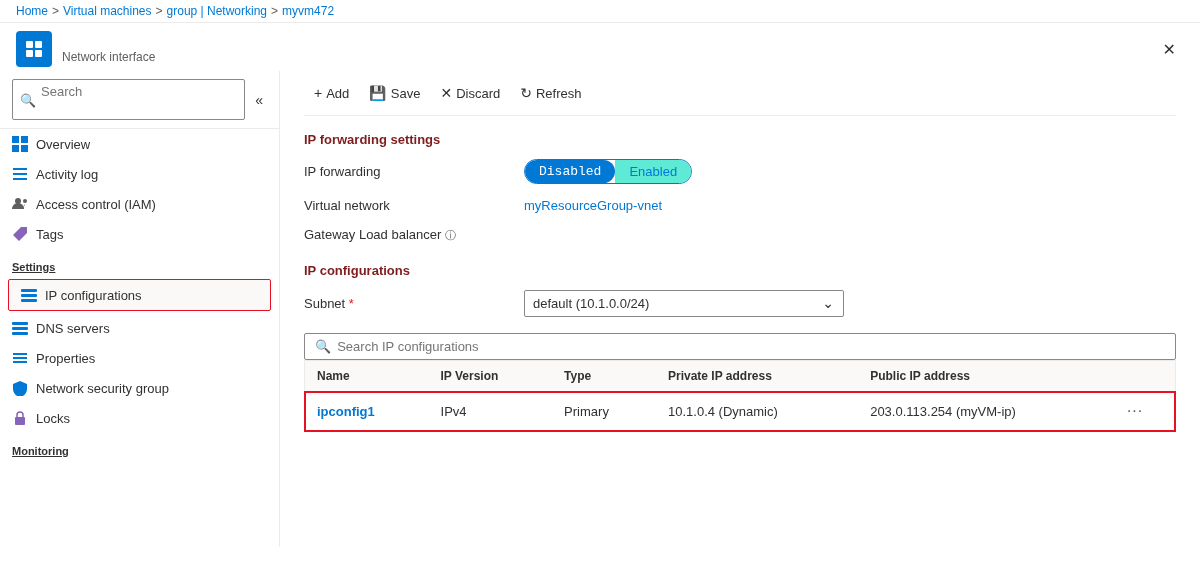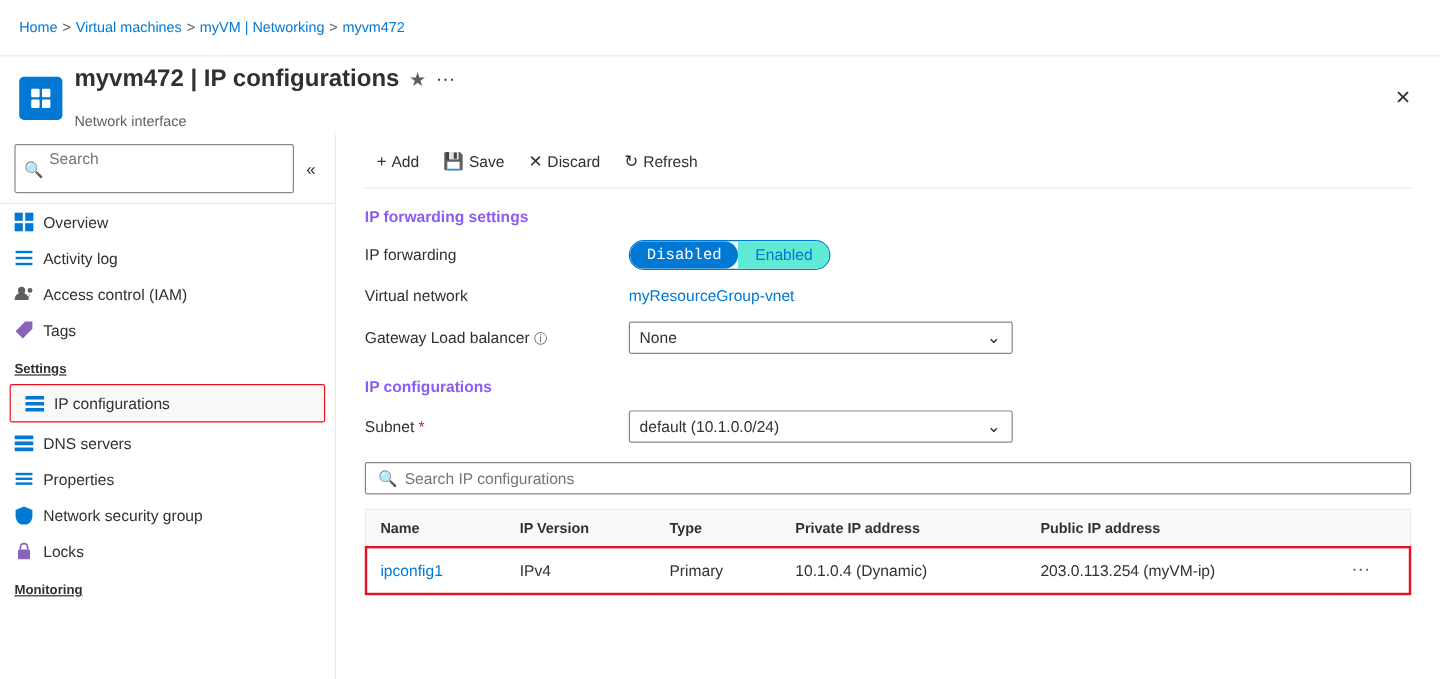--- a/index.html
+++ b/index.html
@@ -1,20 +1,20 @@
 <!DOCTYPE html>
 <html><head>
   <meta charset="utf-8">
   <style>
     * { box-sizing: border-box; margin: 0; padding: 0; }
     body { font-family: 'Segoe UI', Arial, sans-serif; font-size: 13px; color: #323130; background: #fff; overflow: hidden; }
 
     
     .breadcrumb {
-      padding: 16px 16px;
+      padding: 4px 16px;
       font-size: 12px;
       color: #0078d4;
       display: flex;
       align-items: center;
       gap: 4px;
       border-bottom: 1px solid #edebe9;
     }
     .breadcrumb span { color: #605e5c; }
     .breadcrumb a { color: #0078d4; text-decoration: none; cursor: pointer; }
 
@@ -128,21 +128,21 @@
     .toolbar-btn {
       background: none; border: none; cursor: pointer;
       display: flex; align-items: center; gap: 4px;
       font-size: 13px; color: #323130;
       padding: 6px 10px;
       border-radius: 2px;
     }
     .toolbar-btn .tb-icon { font-size: 14px; }
 
     
-    .section-title { font-size: 13px; font-weight: 600; margin-bottom: 12px; color: #8b5cf6; }
+    .section-title { font-size: 13px; font-weight: 600; margin-bottom: 12px; color: #7f1d1d; }
 
     
     .form-row {
       display: flex; align-items: center; margin-bottom: 14px;
     }
     .form-label { width: 220px; flex-shrink: 0; font-size: 13px; color: #323130; }
     .form-value { flex: 1; }
 
     
     .toggle-group {
@@ -194,21 +194,21 @@
       background: #faf9f8;
     }
     .data-table td {
       padding: 10px 12px; font-size: 13px; color: #323130;
       border-bottom: 1px solid #edebe9;
     }
 
     .row-actions { color: #605e5c; cursor: pointer; font-size: 16px; }
 
     
-    .table-container { border: 1px solid #edebe9; margin-top: 12px; }
+    .table-container { border: 1px solid #edebe9; margin-top: 0; }
 
     
     ::-webkit-scrollbar { width: 6px; }
     ::-webkit-scrollbar-thumb { background: #c8c6c4; border-radius: 3px; }
 
     .required-star { color: #e81123; }
     .info-icon { color: #605e5c; font-size: 11px; cursor: pointer; }
 
     
     .ip-search-container {
@@ -228,40 +228,35 @@
     }
   </style>
 </head>
 <body>
 
 <div class="breadcrumb">
   <a>Home</a>
   <span>&gt;</span>
   <a>Virtual machines</a>
   <span>&gt;</span>
-  <a>myVM | Networking</a>
+  <a>group | Networking</a>
   <span>&gt;</span>
   <a>myvm472</a>
 </div>
 
 <div class="header">
   <div class="header-icon">
     <div class="header-icon-inner">
       <div class="header-icon-dot"></div>
       <div class="header-icon-dot"></div>
       <div class="header-icon-dot"></div>
       <div class="header-icon-dot"></div>
     </div>
   </div>
   <div class="header-title-group">
-    <div class="header-title">
-      <span>myvm472 | IP configurations</span>
-      <button class="star-btn">★</button>
-      <button class="ellipsis-btn">···</button>
-    </div>
     <div class="header-subtitle">Network interface</div>
   </div>
   <button class="close-btn">✕</button>
 </div>
 
 <div class="layout">
 
   <div class="sidebar">
     <div class="sidebar-search-bar">
       <span class="search-icon-pos">🔍</span>
@@ -408,27 +403,20 @@
         <div class="form-value">
           <a class="azure-link">myResourceGroup-vnet</a>
         </div>
       </div>
 
       <div class="form-row">
         <div class="form-label">
           <span>Gateway Load balancer</span>
           <span class="info-icon"> ⓘ</span>
         </div>
-        <div class="form-value">
-          <div class="dropdown-wrapper">
-            <select class="dropdown-select">
-              <option>None</option>
-            </select>
-          </div>
-        </div>
       </div>
     </div>
 
     <div class="ip-config-section">
       <div class="section-title">IP configurations</div>
 
       <div class="form-row">
         <div class="form-label">
           <span>Subnet</span>
           <span class="required-star"> *</span>
@@ -454,21 +442,21 @@
               <th>Name</th>
               <th>IP Version</th>
               <th>Type</th>
               <th>Private IP address</th>
               <th>Public IP address</th>
               <th></th>
             </tr>
           </thead>
           <tbody>
             <tr class="table-row" style="outline: 2px solid #e81123; outline-offset: -1px;">
-              <td style="cursor:pointer; color:#0078d4;">ipconfig1</td>
+              <td style="cursor:pointer; color:#0078d4;font-weight:bold;">ipconfig1</td>
               <td>IPv4</td>
               <td>Primary</td>
               <td>10.1.0.4 (Dynamic)</td>
               <td>203.0.113.254 (myVM-ip)</td>
               <td>
                 <span class="row-actions">···</span>
               </td>
             </tr>
           </tbody>
         </table>

